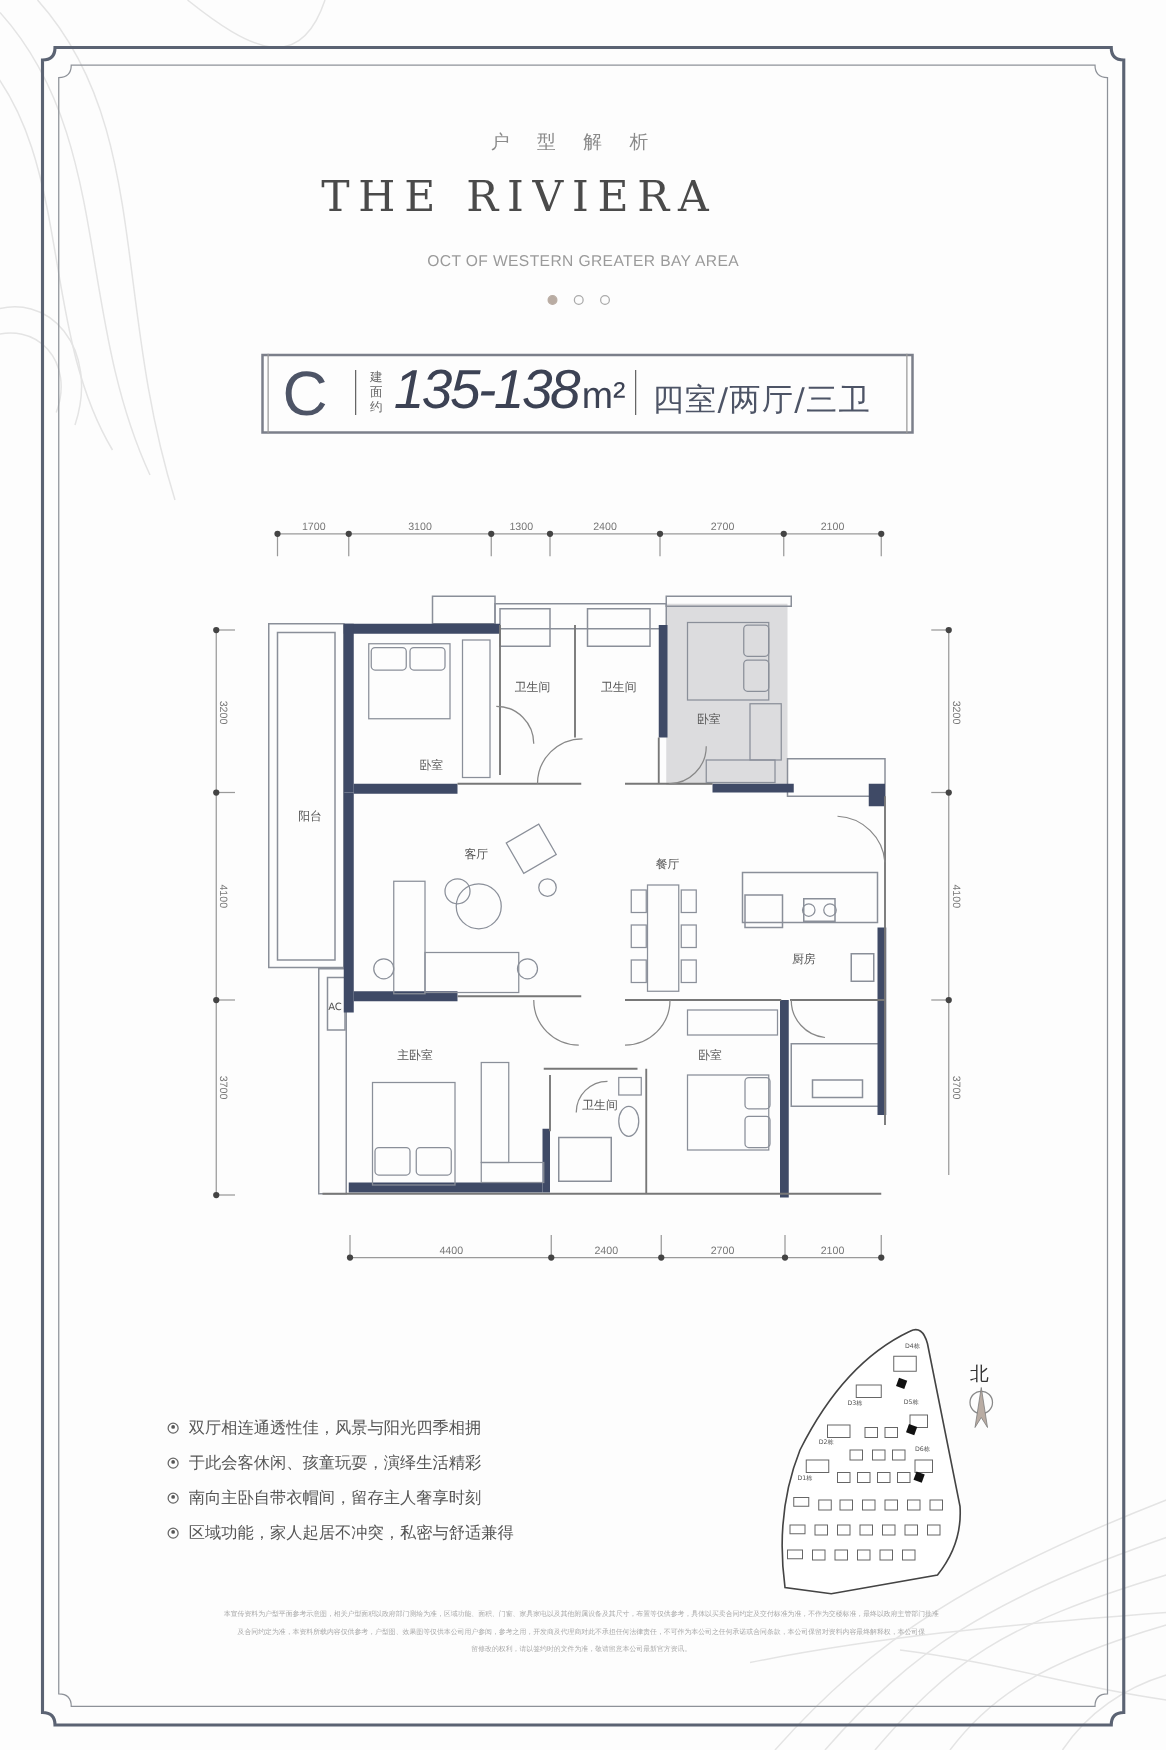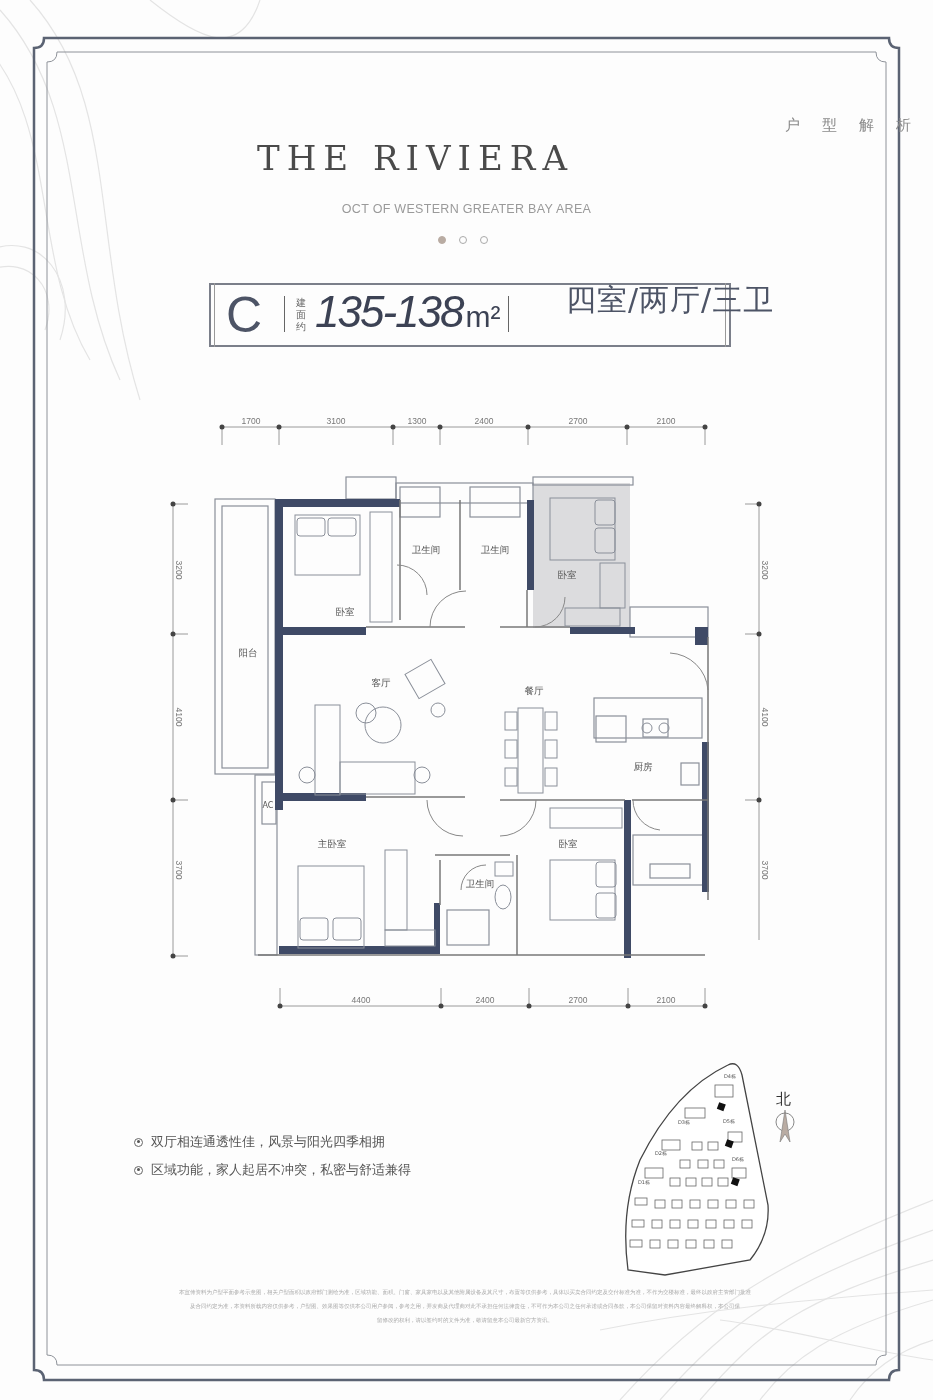--- a/index.html
+++ b/index.html
@@ -1,33 +1,33 @@
 <!DOCTYPE html>
 <html><head>
 <meta charset="utf-8">
 <style>
   html, body { margin:0; padding:0; }
   body { width:933px; height:1400px; background:#fdfdfd; position:relative; overflow:hidden;
          font-family:"DejaVu Sans", sans-serif; color:#555; }
   .bg-svg { position:absolute; left:0; top:0; width:933px; height:1400px; }
   .frame-svg { position:absolute; left:0; top:0; width:933px; height:1400px; }
   .abs { position:absolute; }
-  .subtitle-cn { left:0; width:933px; top:116px; text-align:right; font-size:15px; letter-spacing:22px; color:#8a8a8a; }
+  .subtitle-cn { left:0; width:933px; top:104px; text-align:center; font-size:15px; letter-spacing:22px; color:#8a8a8a; }
   .title { left:0; width:831px; top:138px; text-align:center; font-family:"DejaVu Serif", serif; font-size:34px; letter-spacing:7px; color:#4a4a4a; }
   .tagline { left:0; width:933px; top:190px; text-align:center; font-family:"Liberation Sans", sans-serif; font-size:12.5px; color:#9a9a9a; letter-spacing:0.3px;margin-top:12px; }
   .dots { left:438px; top:236px; display:flex; gap:13px; }
   .dot { width:8px; height:8px; border-radius:50%; border:1px solid #aaa; box-sizing:border-box; }
   .dot.active { background:#b9aca3; border-color:#b9aca3; }
   .spec-box { left:209px; top:283px; width:522px; height:64px; border:2px solid #7b7f8a; box-sizing:border-box; }
   .spec-box:before { content:""; position:absolute; left:3px; right:3px; top:-2px; bottom:-2px; border-left:1px solid #999; border-right:1px solid #999; }
   .spec-type { left:226px; top:286px; font-family:"Liberation Sans", sans-serif; font-size:50px; color:#4d5466; }
   .sep { width:1px; height:36px; background:#666; top:296px; }
   .spec-area-label { left:296px; top:297px; width:12px; font-size:10px; line-height:12px; color:#666; }
   .spec-area { left:315px; top:287px; font-family:"Liberation Sans", sans-serif; font-style:italic; font-size:44px; letter-spacing:-2px; color:#3c4254;text-align:center; }
-  .spec-rooms { left:522px; top:280px; font-size:30px; color:#4d5466; letter-spacing:1px;margin-left:44px; }
+  .spec-rooms { left:522px; top:303px; font-size:25px; color:#4d5466; letter-spacing:1px; }
   .features { left:134px; top:1128px; }
   .feature { display:flex; align-items:center; height:28px; font-size:13px; color:#555;text-align:center; }
   .bullet { width:9px; height:9px; border-radius:50%; border:1.5px solid #666; box-sizing:border-box; margin-right:8px; position:relative; }
   .bullet:after { content:""; position:absolute; left:1.5px; top:1.5px; width:3px; height:3px; border-radius:50%; background:#555; }
   .disclaimer { left:115px; top:1285px; width:700px; font-size:5.5px; line-height:14px; color:#aaa; text-align:center; }
   .north { left:776px; top:1090px; font-size:15px; color:#333; }
 </style>
 </head>
 <body>
 
@@ -263,20 +263,28 @@
   </g>
 </svg>
 
 <div class="abs features">
   <div class="feature">
       <span class="bullet"></span>
       <span>双厅相连通透性佳，风景与阳光四季相拥</span>
     </div>
   <div class="feature">
       <span class="bullet"></span>
+      <span>于此会客休闲、孩童玩耍，演绎生活精彩</span>
+    </div>
+  <div class="feature">
+      <span class="bullet"></span>
+      <span>南向主卧自带衣帽间，留存主人奢享时刻</span>
+    </div>
+  <div class="feature">
+      <span class="bullet"></span>
       <span>区域功能，家人起居不冲突，私密与舒适兼得</span>
     </div>
 </div>
 
 <svg class="abs" style="left:620px;top:1060px" width="200" height="220">
   <path d="M108 5 Q118 0 122 15 L148 145 Q150 175 130 200 L45 215 L8 210 Q0 150 20 100 Q55 30 108 5 Z" fill="#fff" stroke="#444" stroke-width="1.3"></path>
   <g stroke="#666" stroke-width="0.8" fill="none">
     <rect x="95" y="25" width="18" height="12"></rect>
       <rect x="65" y="48" width="20" height="10"></rect>
     <rect x="42" y="80" width="18" height="10"></rect>

